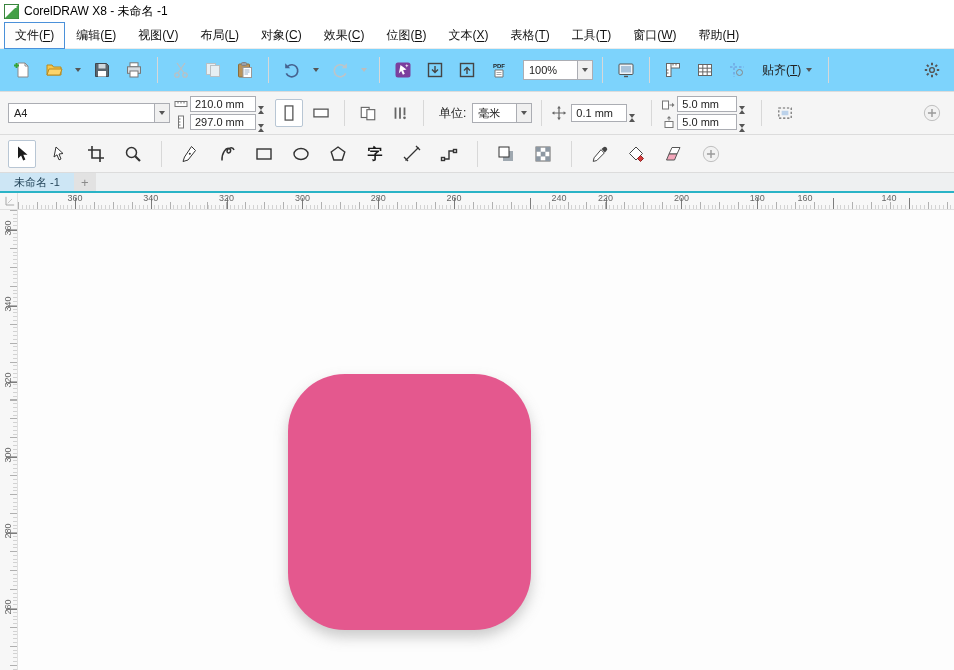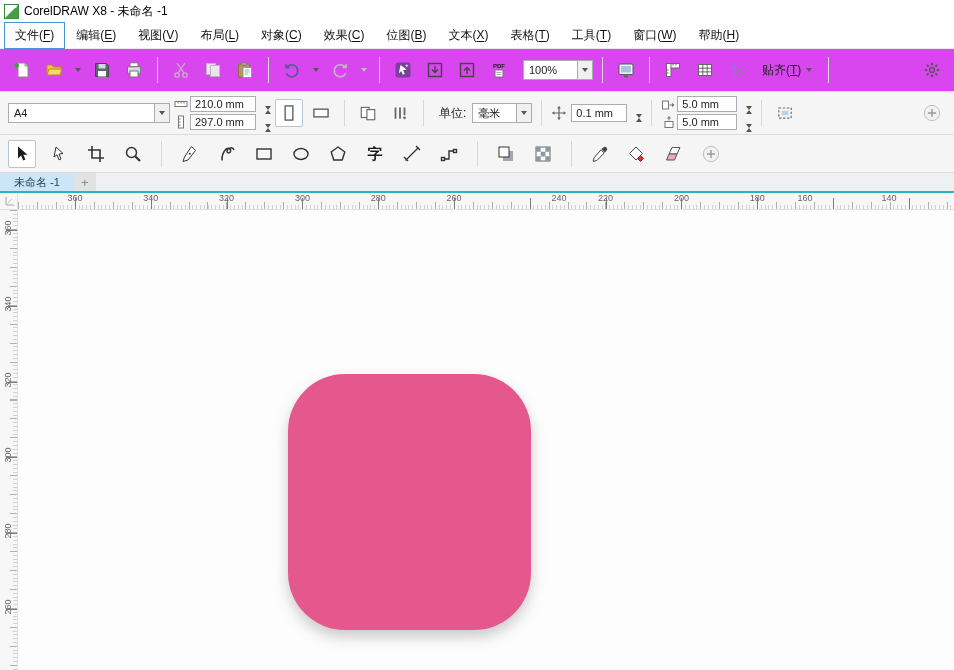--- a/index.html
+++ b/index.html
@@ -12,21 +12,21 @@
 
   
   #menubar { height:27px; background:#fff; display:flex; align-items:center; padding-left:4px; border-bottom:1px solid #ececec; }
   .menu-item { padding:4px 10px; font-size:12px; color:#111; border:1px solid transparent; cursor:default; }
   .menu-item.active { border:1px solid #4a90d9; background:#fdfdfd; }
   .menu-item u { text-underline-offset:2px; }
 
   
   .bar { background:#f5f5f5; display:flex; align-items:center; padding:0 8px; border-bottom:1px solid #dcdcdc; }
   #stdbar { height:43px; gap:4px; }
-  #propbar { height:43px; gap:4px;text-align:right; }
+  #propbar { height:43px; gap:4px; }
   #toolbox { height:38px; gap:9px; }
   .tb-btn { width:28px; height:28px; display:flex; align-items:center; justify-content:center;
     background:transparent; border:1px solid transparent; border-radius:2px; }
   .tb-btn svg { width:18px; height:18px; }
   .tb-btn.active { background:#fff; border:1px solid #b8c6d4; }
   .tb-btn.disabled { opacity:.9; }
   .sep { width:1px; height:26px; background:#d8d8d8; margin:0 5px; flex:none; }
   .caret { width:0; height:0; border-left:3.5px solid transparent; border-right:3.5px solid transparent; border-top:4px solid #555; }
   .caret-btn { width:12px; height:26px; display:flex; align-items:center; justify-content:center; }
   .caret-btn.disabled .caret { border-top-color:#bdbdbd; }
@@ -99,21 +99,21 @@
     <div class="menu-item">对象(<u>C</u>)</div>
     <div class="menu-item">效果(<u>C</u>)</div>
     <div class="menu-item">位图(<u>B</u>)</div>
     <div class="menu-item">文本(<u>X</u>)</div>
     <div class="menu-item">表格(<u>T</u>)</div>
     <div class="menu-item">工具(<u>T</u>)</div>
     <div class="menu-item">窗口(<u>W</u>)</div>
     <div class="menu-item">帮助(<u>H</u>)</div>
   </div>
 
-<div id="stdbar" class="bar" style="background: #d946ef;">
+<div id="stdbar" class="bar" style="background: #7dd3fc;">
   <div class="tb-btn">
     <svg viewBox="0 0 18 18">
         <path d="M5 2h7l3 3v11H5z" fill="#fff" stroke="#8a8a8a"></path>
         <path d="M12 2v3h3" fill="none" stroke="#8a8a8a"></path>
         <path d="M1 4.5h5M3.5 2v5" stroke="#35a435" stroke-width="1.8"></path>
       </svg>
   </div>
   <div class="tb-btn">
     <svg viewBox="0 0 18 18">
         <path d="M2 4h5l1.5 2H16v8H2z" fill="#f7c64a" stroke="#b88a1e"></path>

